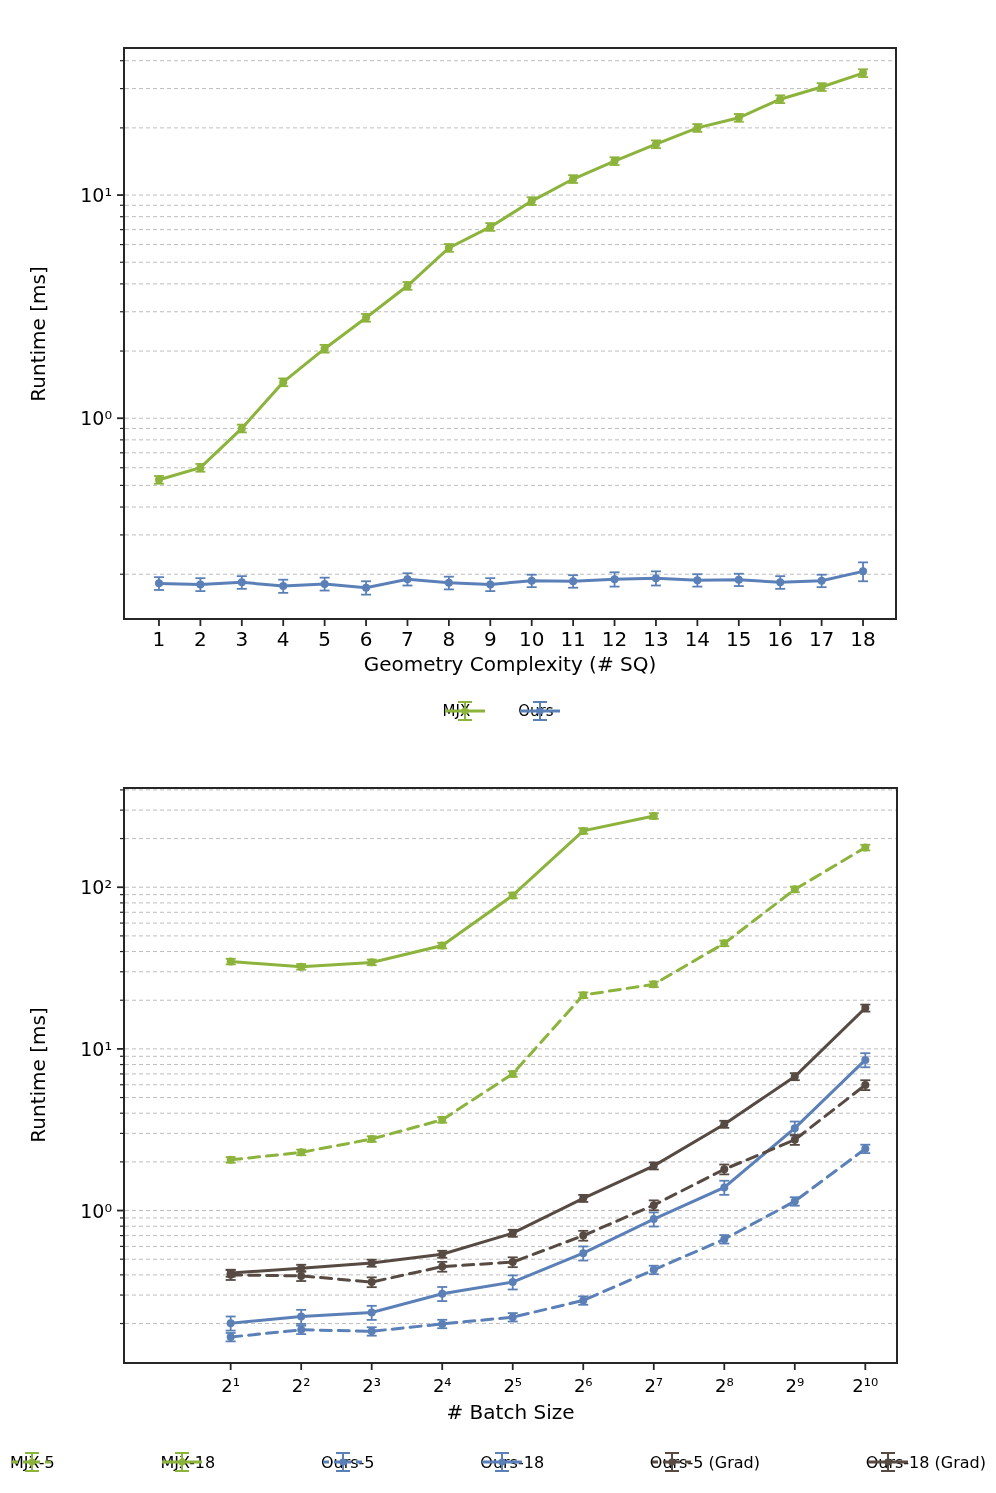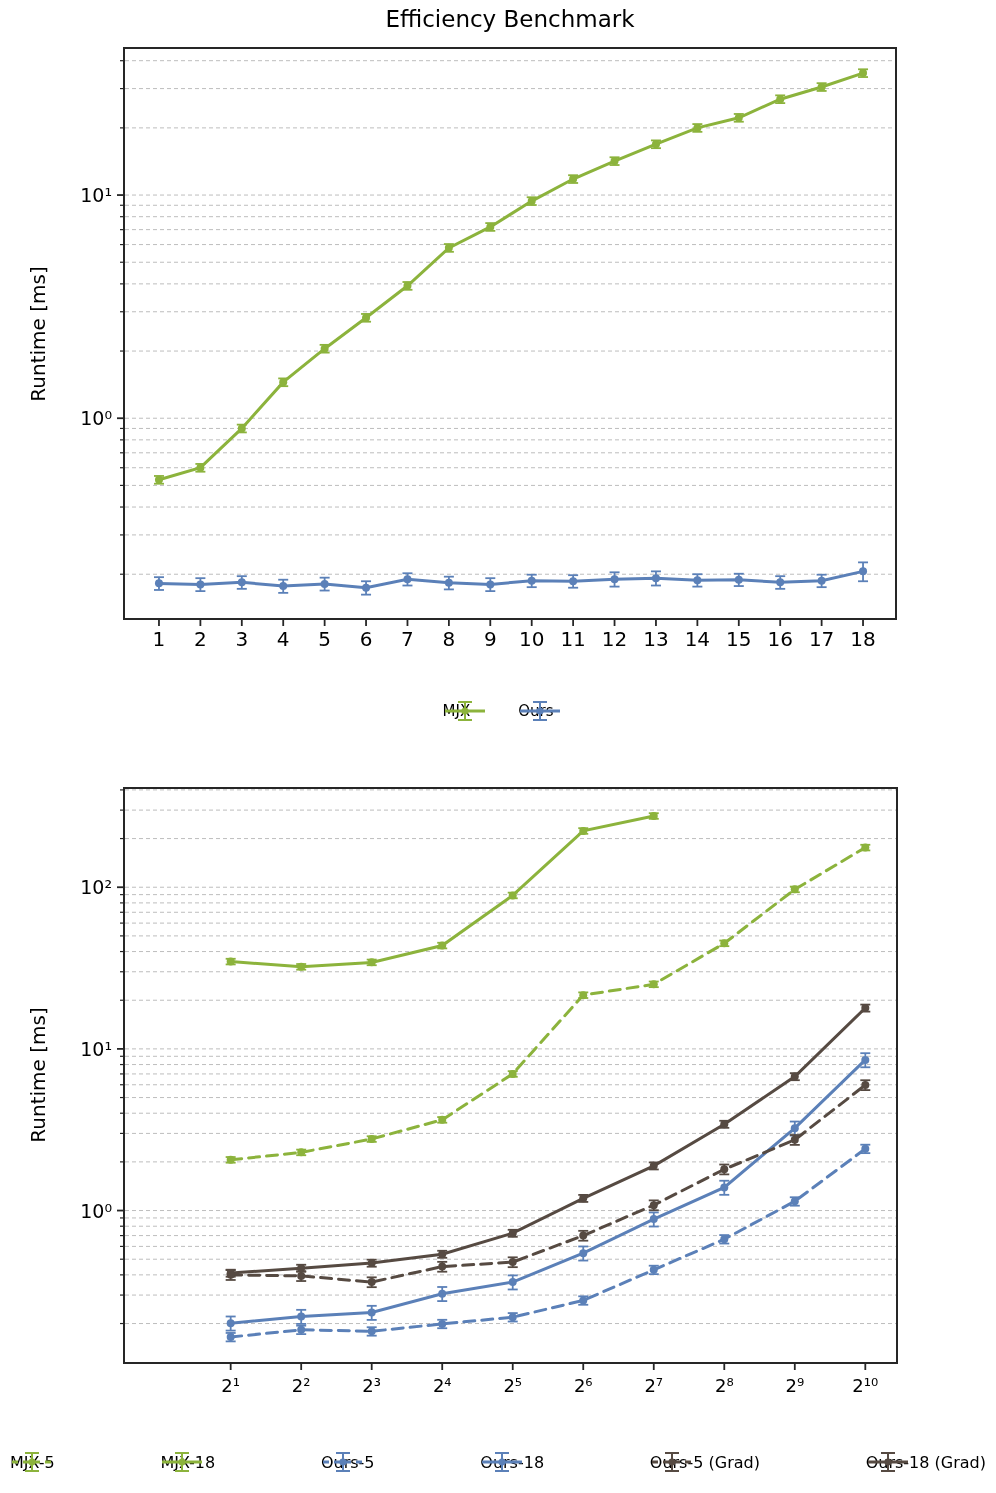--- a/index.html
+++ b/index.html
@@ -13,21 +13,20 @@
   .legend-item{display:flex;align-items:center;gap:9px;}
   .legend-label{font-size:16px;white-space:nowrap;}
   .legend-row.small .legend-label{font-size:15px;}
   svg{position:absolute;display:block;}
 </style>
 </head>
 <body>
 
 <div class="fig">
 
-  <div class="chart-title" style="left:124px;top:6px;width:772px;">Efficiency Benchmark</div>
   <div class="axis-ylabel" style="left:-62px;top:322px;">Runtime [ms]</div>
   <svg id="svg-0" width="996" height="622" viewBox="0 0 996 622" style="left:0;top:40px;">
       <line x1="125" y1="534.2189472274449" x2="895" y2="534.2189472274449" stroke="#bdbdbd" stroke-width="1" stroke-dasharray="4 3"></line>
       <line x1="120" y1="534.2189472274449" x2="124" y2="534.2189472274449" stroke="#262626" stroke-width="1.2"></line>
       <line x1="125" y1="494.9207634484858" x2="895" y2="494.9207634484858" stroke="#bdbdbd" stroke-width="1" stroke-dasharray="4 3"></line>
       <line x1="120" y1="494.9207634484858" x2="124" y2="494.9207634484858" stroke="#262626" stroke-width="1.2"></line>
       <line x1="125" y1="467.0382583277096" x2="895" y2="467.0382583277096" stroke="#bdbdbd" stroke-width="1" stroke-dasharray="4 3"></line>
       <line x1="120" y1="467.0382583277096" x2="124" y2="467.0382583277096" stroke="#262626" stroke-width="1.2"></line>
       <line x1="125" y1="445.41090713699725" x2="895" y2="445.41090713699725" stroke="#bdbdbd" stroke-width="1" stroke-dasharray="4 3"></line>
       <line x1="120" y1="445.41090713699725" x2="124" y2="445.41090713699725" stroke="#262626" stroke-width="1.2"></line>
@@ -244,20 +243,21 @@
       <line x1="821.6200705882353" y1="534.7047690302147" x2="821.6200705882353" y2="547.1609762767583" stroke="#5B80B8" stroke-width="1.8"></line>
       <line x1="816.6200705882353" y1="534.7047690302147" x2="826.6200705882353" y2="534.7047690302147" stroke="#5B80B8" stroke-width="1.8"></line>
       <line x1="816.6200705882353" y1="547.1609762767583" x2="826.6200705882353" y2="547.1609762767583" stroke="#5B80B8" stroke-width="1.8"></line>
       <circle cx="821.6200705882353" cy="540.7329030381696" r="4" fill="#5B80B8"></circle>
       <line x1="863.0356" y1="522.3734618927473" x2="863.0356" y2="541.2525892522699" stroke="#5B80B8" stroke-width="1.8"></line>
       <line x1="858.0356" y1="522.3734618927473" x2="868.0356" y2="522.3734618927473" stroke="#5B80B8" stroke-width="1.8"></line>
       <line x1="858.0356" y1="541.2525892522699" x2="868.0356" y2="541.2525892522699" stroke="#5B80B8" stroke-width="1.8"></line>
       <circle cx="863.0356" cy="531.3540712626697" r="4" fill="#5B80B8"></circle>
       <rect x="124" y="8" width="772" height="571" fill="none" stroke="#262626" stroke-width="2"></rect>
     </svg>
+  <div class="axis-xlabel" style="left:124px;top:652px;width:772px;">Geometry Complexity (# SQ)</div>
   <div class="legend-row small" id="legend-0" style="left:0;top:694px;width:996px;justify-content:center;gap:48px;height:34px;">
       <div class="legend-item">
         <svg width="44" height="26" viewBox="0 0 44 26">
           <line x1="2" y1="13" x2="42" y2="13" stroke="#8CB33C" stroke-width="3"></line>
           <line x1="22" y1="4" x2="22" y2="22" stroke="#8CB33C" stroke-width="2"></line>
           <line x1="15" y1="4" x2="29" y2="4" stroke="#8CB33C" stroke-width="2"></line>
           <line x1="15" y1="22" x2="29" y2="22" stroke="#8CB33C" stroke-width="2"></line>
           <circle cx="22" cy="13" r="3.6" fill="#8CB33C"></circle>
         </svg>
         <span class="legend-label">MJX</span>
@@ -588,20 +588,21 @@
       <line x1="794.7922222222222" y1="293.1598913634518" x2="794.7922222222222" y2="300.1863790777773" stroke="#564A42" stroke-width="1.8"></line>
       <line x1="789.7922222222222" y1="293.1598913634518" x2="799.7922222222222" y2="293.1598913634518" stroke="#564A42" stroke-width="1.8"></line>
       <line x1="789.7922222222222" y1="300.1863790777773" x2="799.7922222222222" y2="300.1863790777773" stroke="#564A42" stroke-width="1.8"></line>
       <circle cx="794.7922222222222" cy="296.5852674851338" r="4" fill="#564A42"></circle>
       <line x1="865.307" y1="224.5865502202637" x2="865.307" y2="231.61303793458927" stroke="#564A42" stroke-width="1.8"></line>
       <line x1="860.307" y1="224.5865502202637" x2="870.307" y2="224.5865502202637" stroke="#564A42" stroke-width="1.8"></line>
       <line x1="860.307" y1="231.61303793458927" x2="870.307" y2="231.61303793458927" stroke="#564A42" stroke-width="1.8"></line>
       <circle cx="865.307" cy="228.0119263419457" r="4" fill="#564A42"></circle>
       <rect x="124" y="8" width="773" height="575" fill="none" stroke="#262626" stroke-width="2"></rect>
     </svg>
+  <div class="axis-xlabel" style="left:124px;top:1400px;width:773px;"># Batch Size</div>
   <div class="legend-row" id="legend-1" style="left:10px;top:1444px;width:976px;justify-content:space-between;height:36px;">
       <div class="legend-item">
         <svg width="44" height="26" viewBox="0 0 44 26">
           <line x1="2" y1="13" x2="42" y2="13" stroke="#8CB33C" stroke-width="3" stroke-dasharray="6 5"></line>
           <line x1="22" y1="4" x2="22" y2="22" stroke="#8CB33C" stroke-width="2"></line>
           <line x1="15" y1="4" x2="29" y2="4" stroke="#8CB33C" stroke-width="2"></line>
           <line x1="15" y1="22" x2="29" y2="22" stroke="#8CB33C" stroke-width="2"></line>
           <circle cx="22" cy="13" r="3.6" fill="#8CB33C"></circle>
         </svg>
         <span class="legend-label">MJX-5</span>

